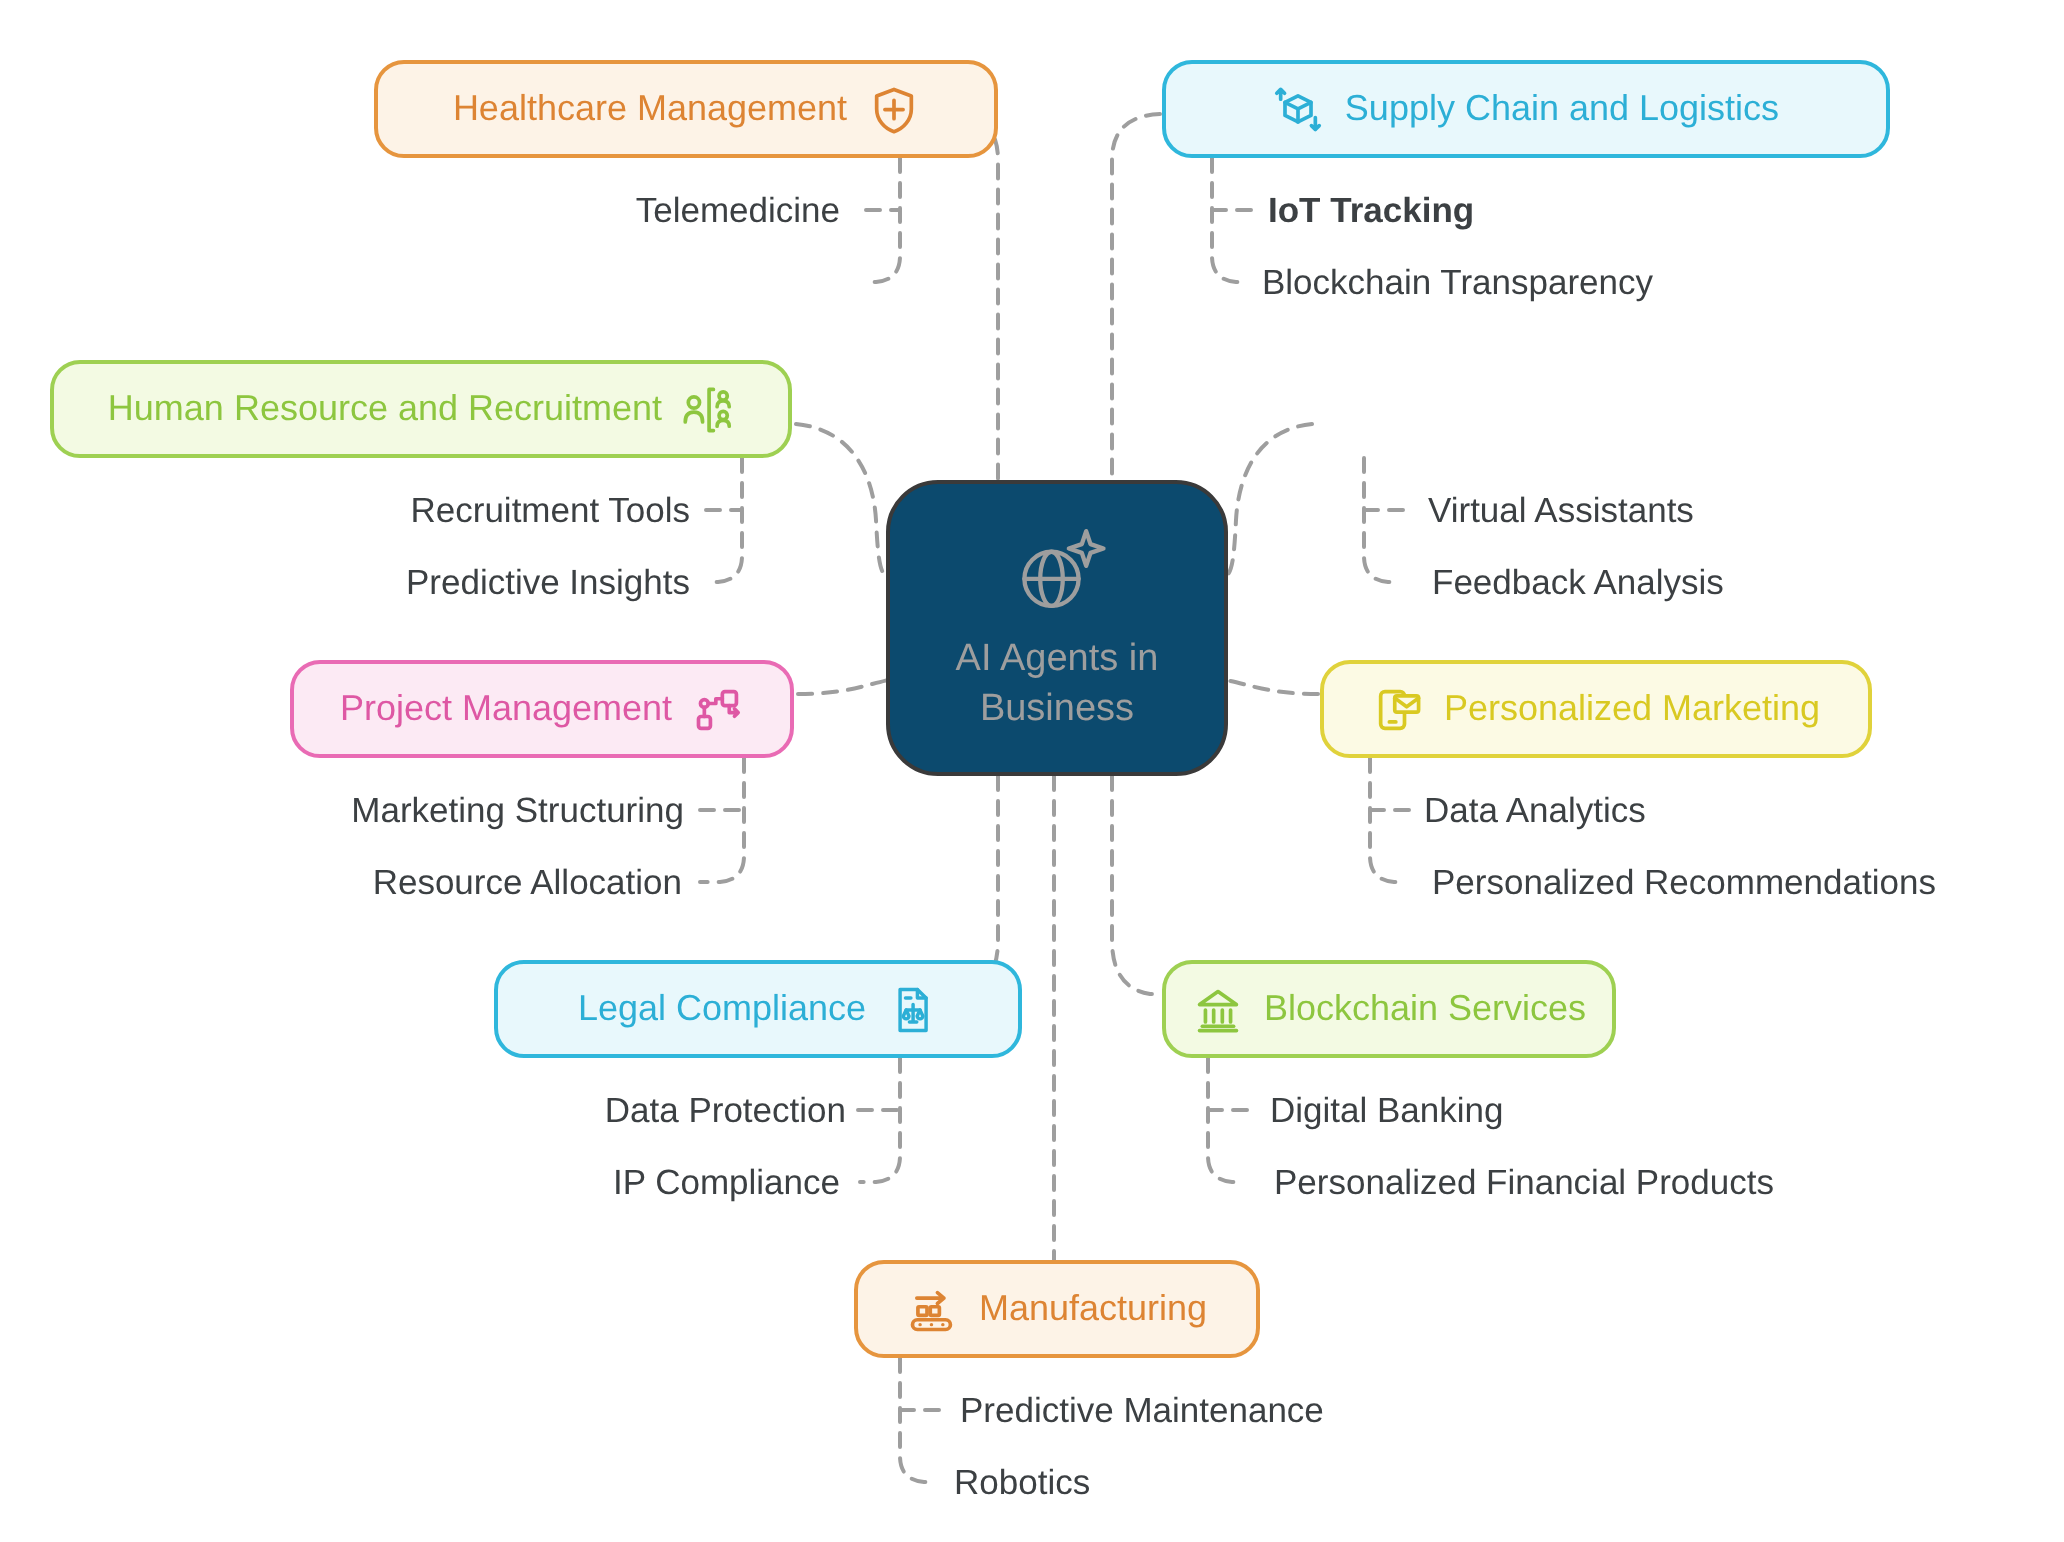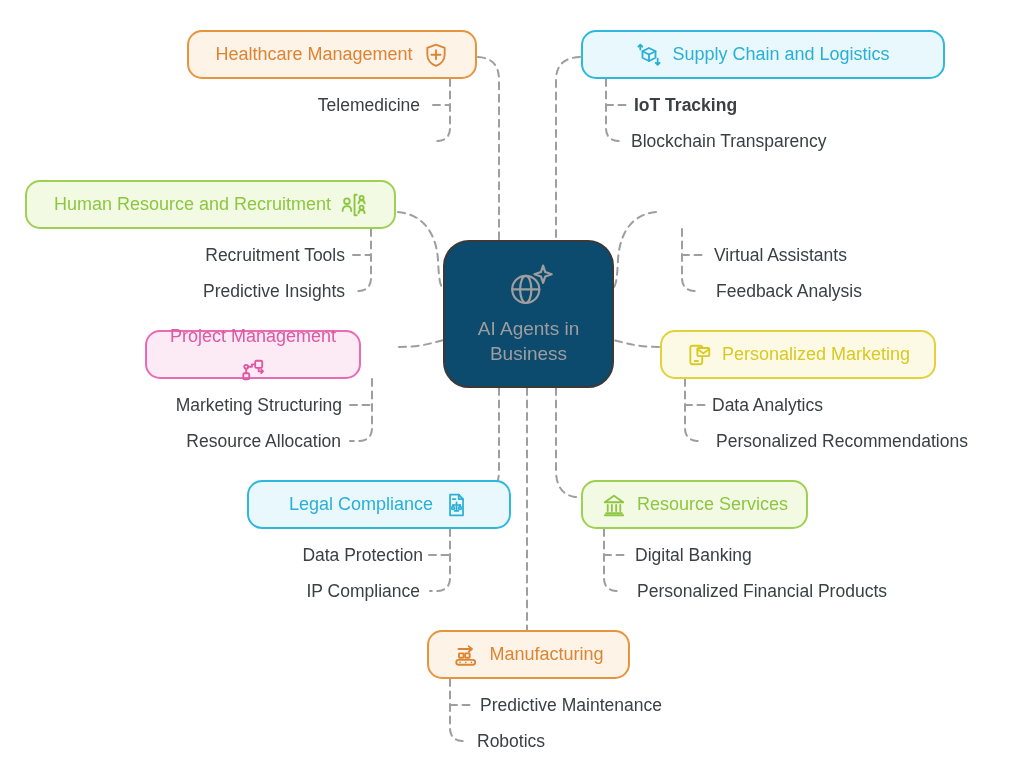--- a/index.html
+++ b/index.html
@@ -91,21 +91,21 @@
         <path d="M8.5 25 L33.5 25"></path>
         <path d="M37 3 L39 9 L45 11 L39 13 L37 19 L35 13 L29 11 L35 9 Z"></path>
       </svg>
     </span>
     <div class="label">
       <div>AI Agents in</div>
       <div>Business</div>
     </div>
   </div>
 
-  <div class="node theme-orange" style="left:187px; top:30px; width:290px;">
+  <div class="node theme-orange" style="left:187px; top:30px; width:312px;">
     <span>Healthcare Management</span>
     <span class="icon">
       <svg width="26" height="26" viewBox="0 0 24 24" stroke="currentColor" fill="none" stroke-width="1.7" stroke-linecap="round" stroke-linejoin="round">
         <path d="M12 2.5 L20 5.5 L20 11.5 C20 16.5 16.5 20.5 12 22 C7.5 20.5 4 16.5 4 11.5 L4 5.5 Z"></path>
         <path d="M12 7.5 L12 16 M7.8 11.8 L16.2 11.8"></path>
       </svg>
     </span>
   </div>
   <div class="sub" style="right:612px; top:94px;margin-left:29px;">Telemedicine</div>
 
@@ -136,21 +136,21 @@
         <path d="M16.2 19.5 C16.2 17.3 17.6 16.8 19 16.8 C20.4 16.8 21.8 17.3 21.8 19.5"></path>
       </svg>
     </span>
   </div>
   <div class="sub" style="right:687px; top:244px;">Recruitment Tools</div>
   <div class="sub" style="right:687px; top:280px;">Predictive Insights</div>
 
   <div class="sub" style="left:714px; top:244px;">Virtual Assistants</div>
   <div class="sub" style="left:716px; top:280px;">Feedback Analysis</div>
 
-  <div class="node theme-pink" style="left:145px; top:330px; width:216px;flex-direction:column;">
+  <div class="node theme-pink" style="left:145px; top:330px; width:252px;">
     <span>Project Management</span>
     <span class="icon">
       <svg width="26" height="26" viewBox="0 0 24 24" stroke="currentColor" fill="none" stroke-width="1.7" stroke-linecap="round" stroke-linejoin="round">
         <rect x="14" y="3.5" width="6.5" height="6.5" rx="1.2"></rect>
         <rect x="3" y="15" width="5.5" height="5.5" rx="1.2"></rect>
         <circle cx="5.7" cy="9" r="1.8"></circle>
         <path d="M5.7 10.8 L5.7 15"></path>
         <path d="M7.5 9 L11 9 L11 6.8 L14 6.8"></path>
         <path d="M17.2 10 L17.2 13.2 L21.3 13.2 M21.3 13.2 L19.6 11.5 M21.3 13.2 L19.6 14.9"></path>
       </svg>
@@ -191,21 +191,21 @@
 
   <div class="node theme-green" style="left:581px; top:480px; width:227px;">
     <span class="icon">
       <svg width="26" height="26" viewBox="0 0 24 24" stroke="currentColor" fill="none" stroke-width="1.7" stroke-linecap="round" stroke-linejoin="round">
         <path d="M3.5 9.5 L20.5 9.5 L12 3.5 Z"></path>
         <path d="M6.2 12 L6.2 17.5 M10 12 L10 17.5 M14 12 L14 17.5 M17.8 12 L17.8 17.5"></path>
         <path d="M4.8 19.5 L19.2 19.5"></path>
         <path d="M3.5 21.5 L20.5 21.5"></path>
       </svg>
     </span>
-    <span>Resource Services</span>
+    <span>Blockchain Services</span>
   </div>
   <div class="sub" style="left:635px; top:544px;">Digital Banking</div>
   <div class="sub" style="left:637px; top:580px;">Personalized Financial Products</div>
 
   <div class="node theme-orange" style="left:427px; top:630px; width:203px;">
     <span class="icon">
       <svg width="26" height="26" viewBox="0 0 24 24" stroke="currentColor" fill="none" stroke-width="1.7" stroke-linecap="round" stroke-linejoin="round">
         <path d="M5 6.5 L17.5 6.5 M17.5 6.5 L14.5 4 M17.5 6.5 L14.5 9"></path>
         <rect x="5.5" y="10.5" width="4.2" height="4" rx="0.5"></rect>
         <rect x="11.2" y="10.5" width="4.2" height="4" rx="0.5"></rect>

